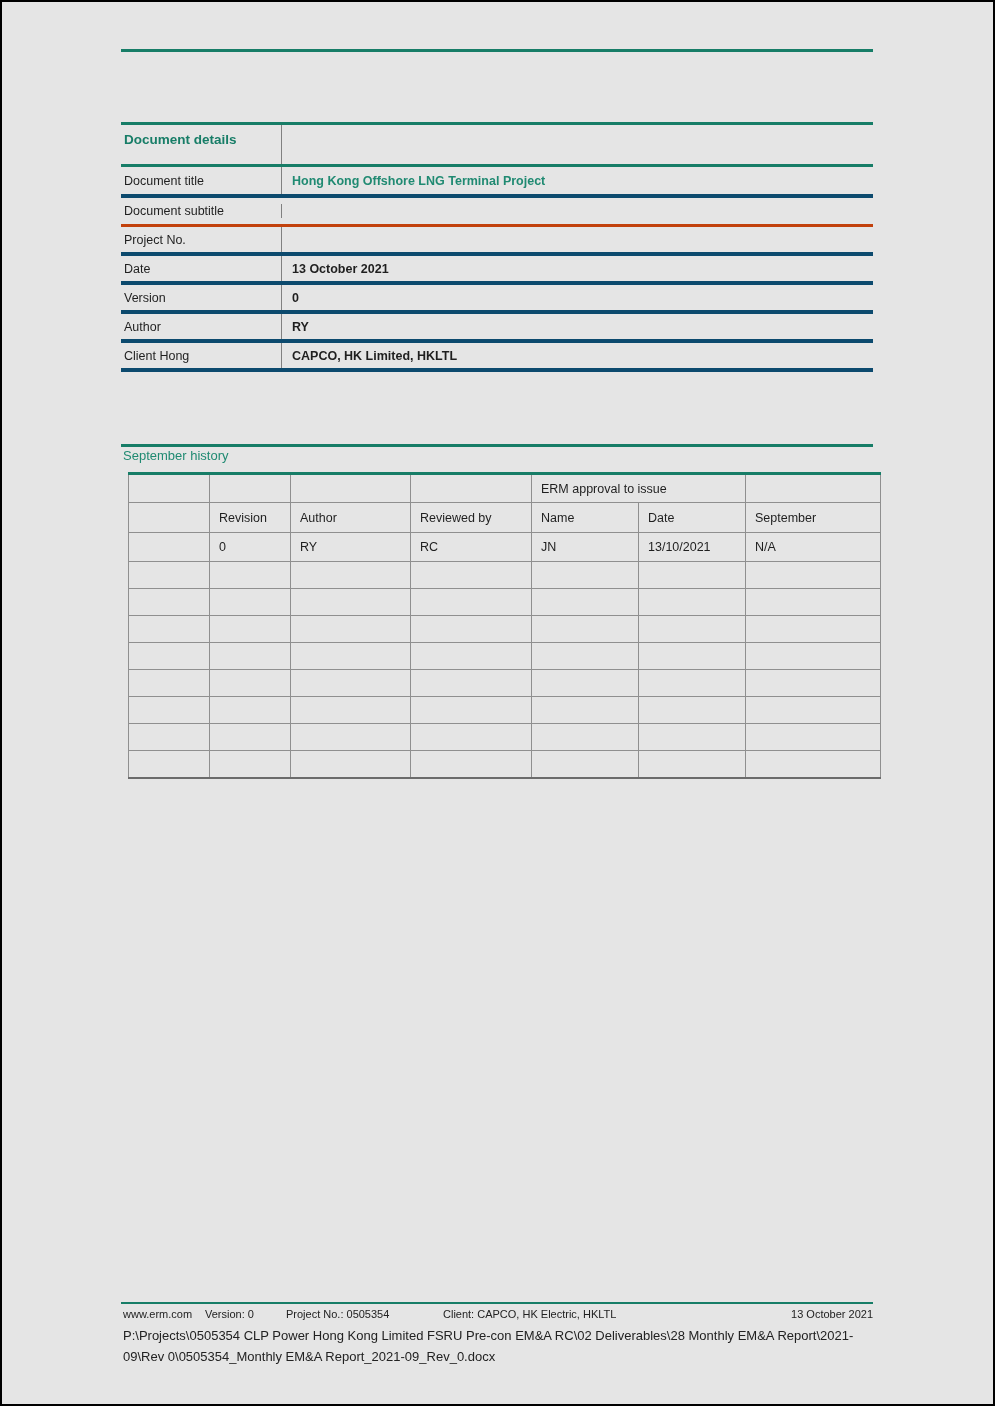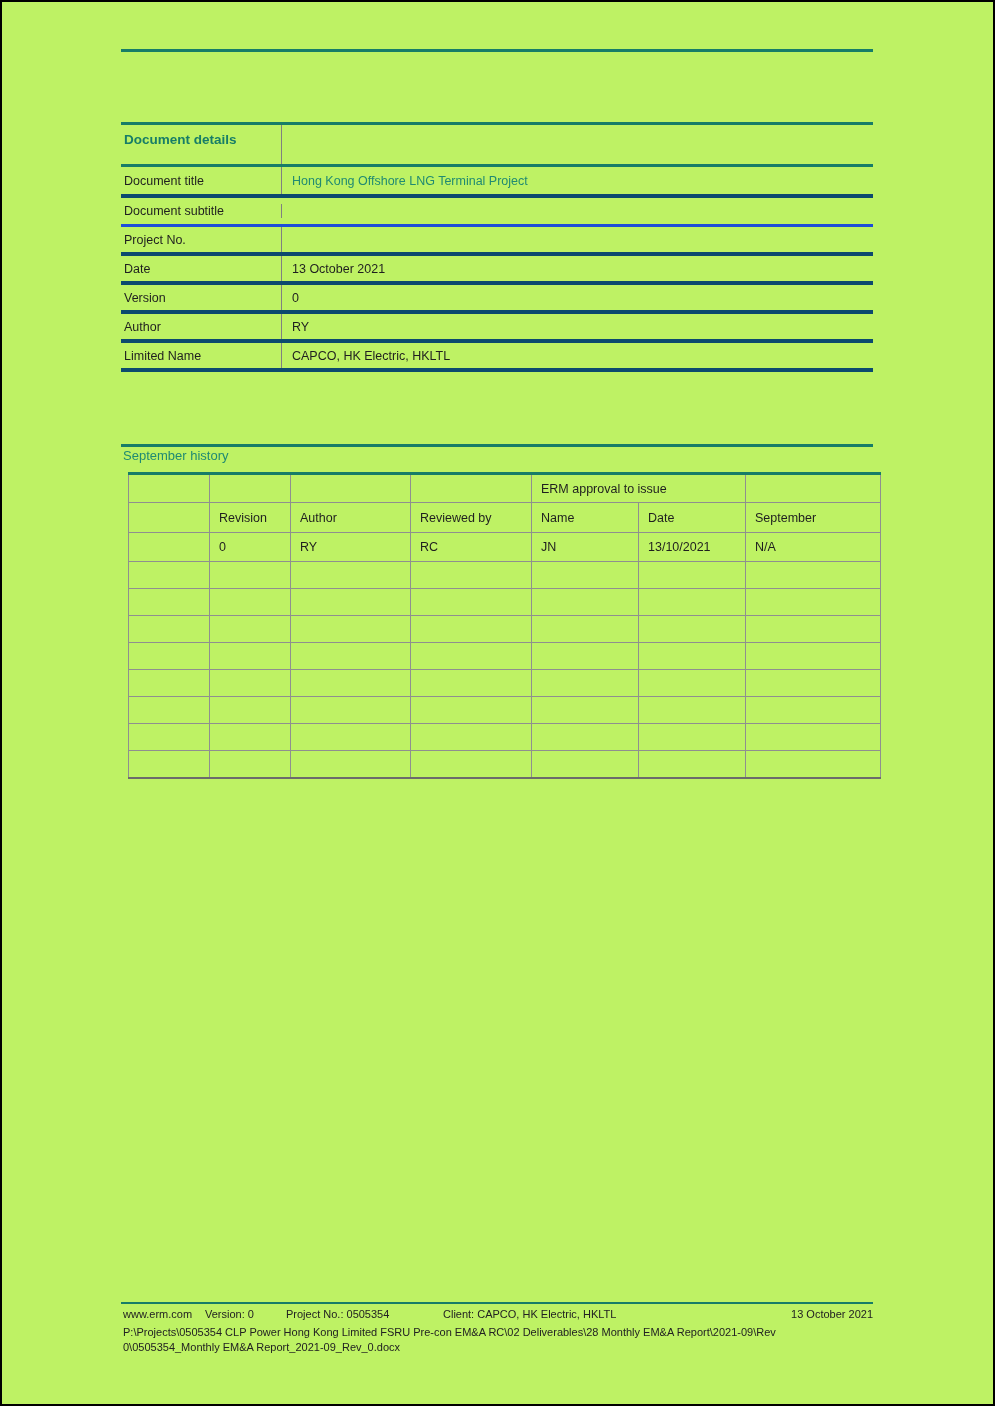--- a/index.html
+++ b/index.html
@@ -1,19 +1,19 @@
 <!DOCTYPE html>
 <html><head>
 <meta charset="utf-8">
 <style>
   html,body { margin:0; padding:0; background:#fff; }
   .page {
     position:relative;
     width:995px; height:1406px;
-    background:#bef264;
+    background:#e5e5e5;
     border:2px solid #000;
     box-sizing:border-box;
     font-family:"Liberation Sans", sans-serif;
     color:#1f1f1f;
   }
   .abs { position:absolute; }
 
   
   .rule { background:#177d67; height:3px; width:752px; left:119px; }
   .rule-top { top:47px; }
@@ -31,25 +31,25 @@
     align-items:flex-start; padding-top:7px;
   }
   .d-label {
     width:161px; box-sizing:border-box;
     border-right:1px solid #808080;
     display:flex; align-items:center;
     padding-left:3px; font-size:12.5px;
   }
   .d-value {
     flex:1; display:flex; align-items:center;
-    padding-left:10px; font-size:12.5px;
+    padding-left:10px; font-size:12.5px;font-weight:bold;
   }
   .d-data { height:29px; border-bottom:4px solid #0c4a6e; }
   .d-data.row-title { height:31px; }
-  .d-data.green-sep { border-bottom:3px solid #1d4ed8;align-items:center; }
+  .d-data.green-sep { border-bottom:3px solid #c2410c;align-items:center; }
   .green-val .d-value { color:#208a72; }
 
   
   .hist-title {
     left:121px; top:446px; width:752px;
     color:#208a72; font-size:13px;
   }
   .hist-table-wrap { left:119px; top:470px; width:752px;padding-left:7px; }
   table.hist {
     border-collapse:collapse; table-layout:fixed;
@@ -71,21 +71,21 @@
   .footer-rule { top:1300px; height:2px; }
   .footer-line { left:121px; top:1306px; width:750px; height:14px; font-size:11px; color:#222; }
   .footer-line span { position:absolute; top:0; white-space:nowrap; }
   .f-web { left:0; }
   .f-ver { left:82px; }
   .f-proj { left:163px; }
   .f-client { left:320px; }
   .f-date { right:0; }
   .footer-path {
     left:121px; top:1323px; width:752px;
-    font-size:11px; line-height:15px; color:#222;
+    font-size:13px; line-height:21px; color:#222;
     word-wrap:break-word;
   }
 </style>
 </head>
 <body>
 
 <div class="page">
 
   <div class="abs rule rule-top"></div>
 
@@ -111,22 +111,22 @@
     </div>
     <div class="d-row d-data">
       <div class="d-label">Version</div>
       <div class="d-value">0</div>
     </div>
     <div class="d-row d-data">
       <div class="d-label">Author</div>
       <div class="d-value">RY</div>
     </div>
     <div class="d-row d-data">
-      <div class="d-label">Limited Name</div>
-      <div class="d-value">CAPCO, HK Electric, HKLTL</div>
+      <div class="d-label">Client Hong</div>
+      <div class="d-value">CAPCO, HK Limited, HKLTL</div>
     </div>
   </div>
 
   <div class="abs rule" style="top:442px"></div>
   <div class="abs hist-title">September history</div>
 
   <div class="abs hist-table-wrap">
     <table class="hist">
       <colgroup>
         <col style="width:81px">

